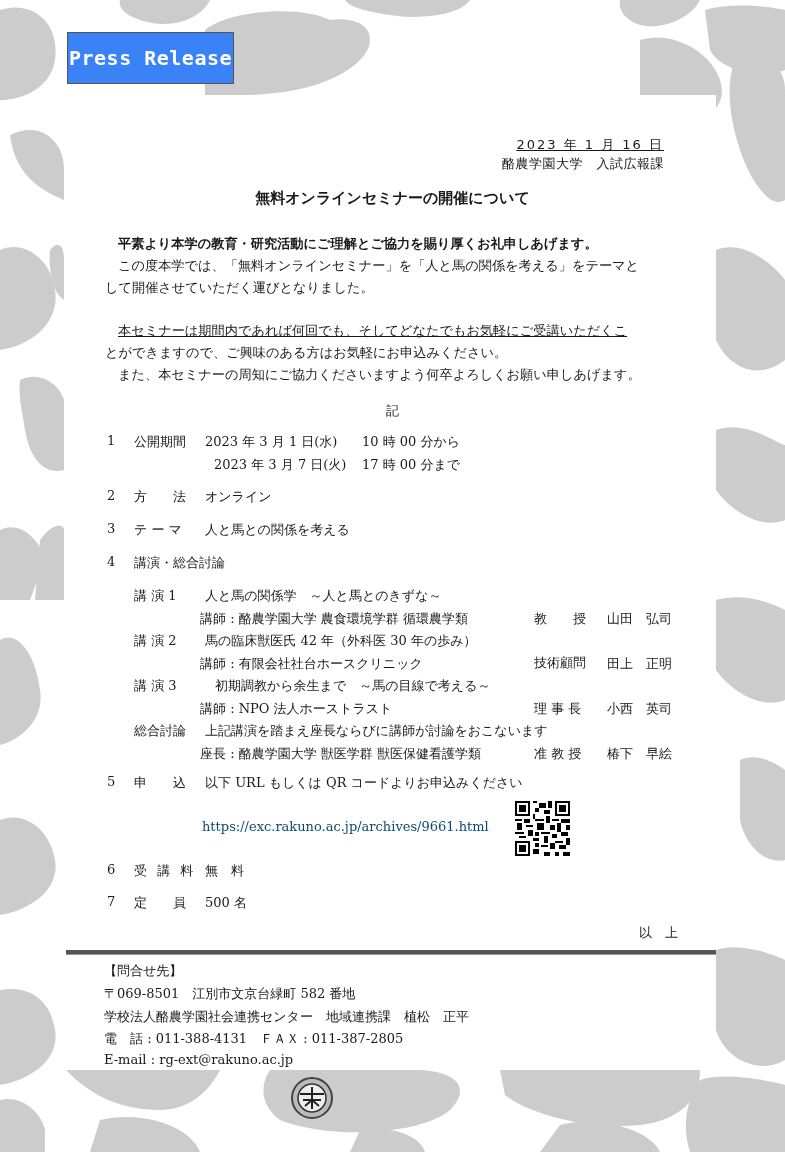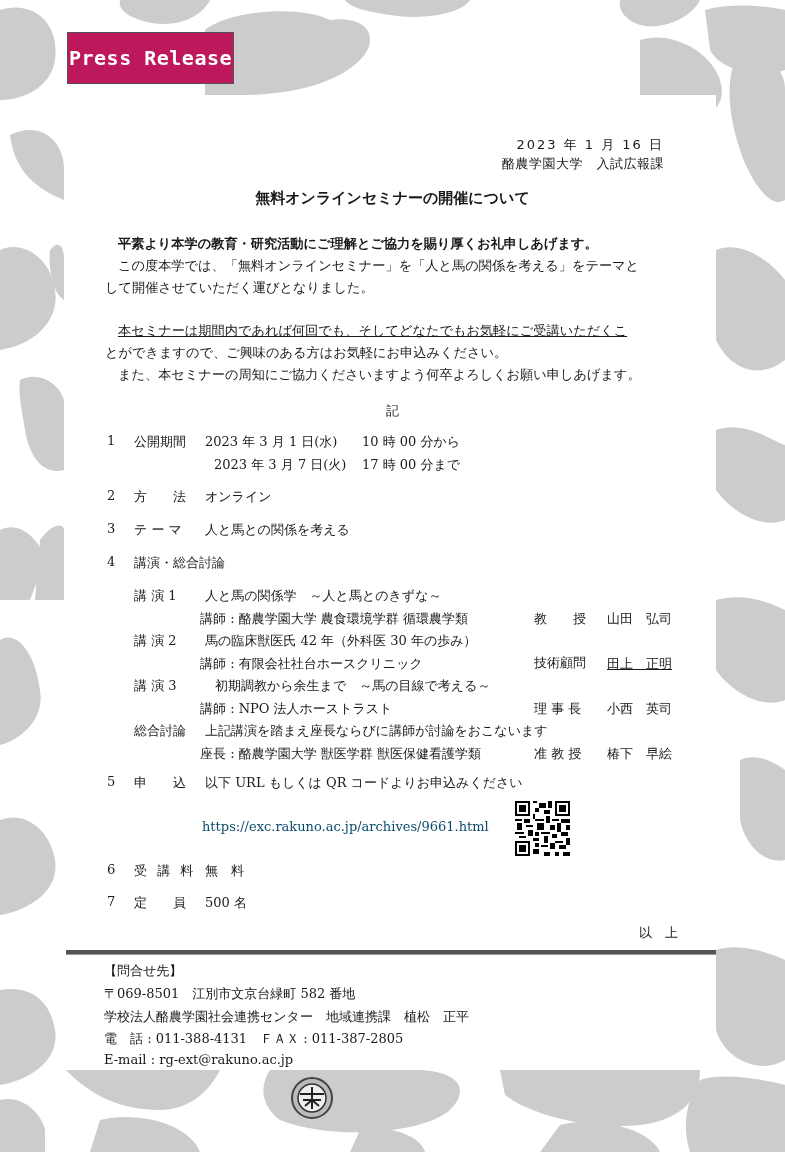--- a/index.html
+++ b/index.html
@@ -9,29 +9,29 @@
       font-family: "DejaVu Serif", "Liberation Serif", serif;
       color: #1a1a1a;
     }
     .bg { position: absolute; left: 0; top: 0; width: 785px; height: 1152px; z-index: 0; }
     .page {
       position: absolute; left: 66px; top: 95px; width: 650px; height: 973px;
       background: #ffffff; z-index: 1;
     }
     .badge {
       position: absolute; left: 67px; top: 32px; width: 165px; height: 50px;
-      background: #be185d; color: #fff; z-index: 2;
+      background: #3b82f6; color: #fff; z-index: 2;
       font-family: "DejaVu Sans Mono", "Liberation Mono", monospace;
       font-size: 20px; font-weight: bold; letter-spacing: 0.5px;
       display: flex; align-items: center; justify-content: center;
       border: 1px solid #555;
     }
     .abs { position: absolute; z-index: 3; white-space: nowrap; }
     .sans { font-family: "DejaVu Sans", "Liberation Sans", sans-serif; }
-    .date { right: 121px; top: 136px; font-size: 13px; letter-spacing: 2px; text-align: right; }
+    .date { right: 121px; top: 136px; font-size: 13px; letter-spacing: 2px; text-align: right; text-decoration: underline; }
     .dept { right: 121px; top: 155px; font-size: 13px; letter-spacing: 0.5px; text-align: right; }
     .title { left: 0; width: 785px; top: 189px; text-align: center; font-size: 15px; font-weight: bold; }
     .para { font-size: 13.2px; line-height: 22px; left: 105px; }
     .kiword { left: 0; width: 785px; text-align: center; top: 402px; font-size: 13px; }
     .item { font-size: 13px; }
     .num { left: 107px; }
     .rule {
       position: absolute; left: 66px; top: 950px; width: 650px; height: 4px;
       background: #555; z-index: 3; border-bottom: 1px solid #999;
     }
@@ -121,21 +121,21 @@
 <div class="abs item" style="top:587px; left:134px;">講 演 1</div>
 <div class="abs item" style="top:587px; left:205px;">人と馬の関係学　～人と馬とのきずな～</div>
 <div class="abs item" style="top:610px; left:200px;">講師 : 酪農学園大学 農食環境学群 循環農学類</div>
 <div class="abs item" style="top:610px; left:534px;">教　　授</div>
 <div class="abs item" style="top:610px; left:607px;">山田　弘司</div>
 
 <div class="abs item" style="top:632px; left:134px;">講 演 2</div>
 <div class="abs item" style="top:632px; left:205px;">馬の臨床獣医氏 42 年（外科医 30 年の歩み）</div>
 <div class="abs item" style="top:655px; left:200px;">講師 : 有限会社社台ホースクリニック</div>
 <div class="abs item" style="top:654px; left:534px;">技術顧問</div>
-<div class="abs item" style="top:655px; left:607px;text-decoration:underline;">田上　正明</div>
+<div class="abs item" style="top:655px; left:607px;">田上　正明</div>
 
 <div class="abs item" style="top:677px; left:134px;">講 演 3</div>
 <div class="abs item" style="top:677px; left:215px;">初期調教から余生まで　～馬の目線で考える～</div>
 <div class="abs item" style="top:700px; left:200px;">講師 : NPO 法人ホーストラスト</div>
 <div class="abs item" style="top:700px; left:534px;">理 事 長</div>
 <div class="abs item" style="top:700px; left:607px;">小西　英司</div>
 
 <div class="abs item" style="top:722px; left:134px;">総合討論</div>
 <div class="abs item" style="top:722px; left:205px;">上記講演を踏まえ座長ならびに講師が討論をおこないます</div>
 <div class="abs item" style="top:745px; left:200px;">座長 : 酪農学園大学 獣医学群 獣医保健看護学類</div>

